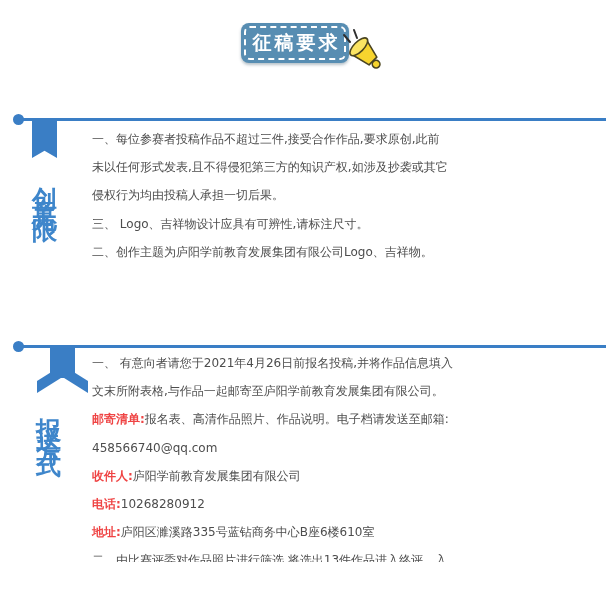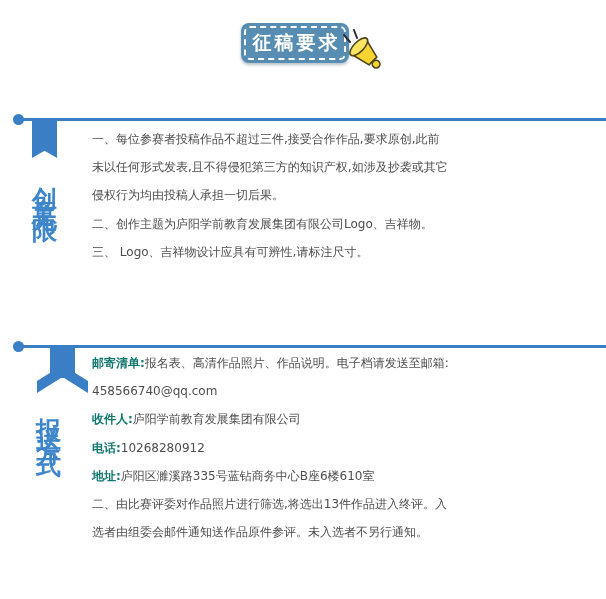--- a/index.html
+++ b/index.html
@@ -42,21 +42,21 @@
   .vtitle.t1{left:32px;top:49px;}
   .vtitle.t2{left:36px;top:53px;}
   
   .textblock{
     position:absolute;left:92px;width:506px;
     font-size:12px;line-height:28.2px;color:#4d4d4d;
   }
   .sec1 .textblock{top:7px;}
   .sec2 .textblock{top:4px;}
   .textblock p{margin:0;white-space:pre-line;}
-  .textblock b{color:#0f766e;font-weight:bold;}
+  .textblock b{color:#ef4444;font-weight:bold;}
 </style>
 </head>
 <body>
 
 <div id="poster">
 
   <div class="badge">
     <div class="badge-inner">
       <span>征稿要求</span>
     </div>
@@ -73,34 +73,36 @@
 
   <div class="section sec1">
     <div class="rule"></div>
     <div class="rule-dot"></div>
     <div class="ribbon1"></div>
     <div class="vtitle t1">创意无限</div>
     <div class="textblock">
       <p>一、每位参赛者投稿作品不超过三件,接受合作作品,要求原创,此前
 未以任何形式发表,且不得侵犯第三方的知识产权,如涉及抄袭或其它
 侵权行为均由投稿人承担一切后果。</p>
+      <p>三、 Logo、吉祥物设计应具有可辨性,请标注尺寸。</p>
       <p>二、创作主题为庐阳学前教育发展集团有限公司Logo、吉祥物。</p>
-      <p>三、 Logo、吉祥物设计应具有可辨性,请标注尺寸。</p>
     </div>
   </div>
 
   <div class="section sec2">
     <div class="rule"></div>
     <div class="rule-dot"></div>
     <svg class="ribbon2" viewBox="0 0 51 46">
       <polygon points="0,34 25.5,18 51,34 51,46 25.5,30 0,46" fill="#3a7ec5"></polygon>
       <rect x="13" y="0" width="25" height="31" fill="#3a7ec5"></rect>
     </svg>
     <div class="vtitle t2">报送方式</div>
     <div class="textblock">
+      <p>一、 有意向者请您于2021年4月26日前报名投稿,并将作品信息填入
+文末所附表格,与作品一起邮寄至庐阳学前教育发展集团有限公司。</p>
       <p><b>邮寄清单:</b><span>报名表、高清作品照片、作品说明。电子档请发送至邮箱:
 458566740@qq.com</span></p>
       <p><b>收件人:</b><span>庐阳学前教育发展集团有限公司</span></p>
       <p><b>电话:</b><span>10268280912</span></p>
       <p><b>地址:</b><span>庐阳区濉溪路335号蓝钻商务中心B座6楼610室</span></p>
       <p>二、由比赛评委对作品照片进行筛选,将选出13件作品进入终评。入
 选者由组委会邮件通知送作品原件参评。未入选者不另行通知。</p>
     </div>
   </div>
 

